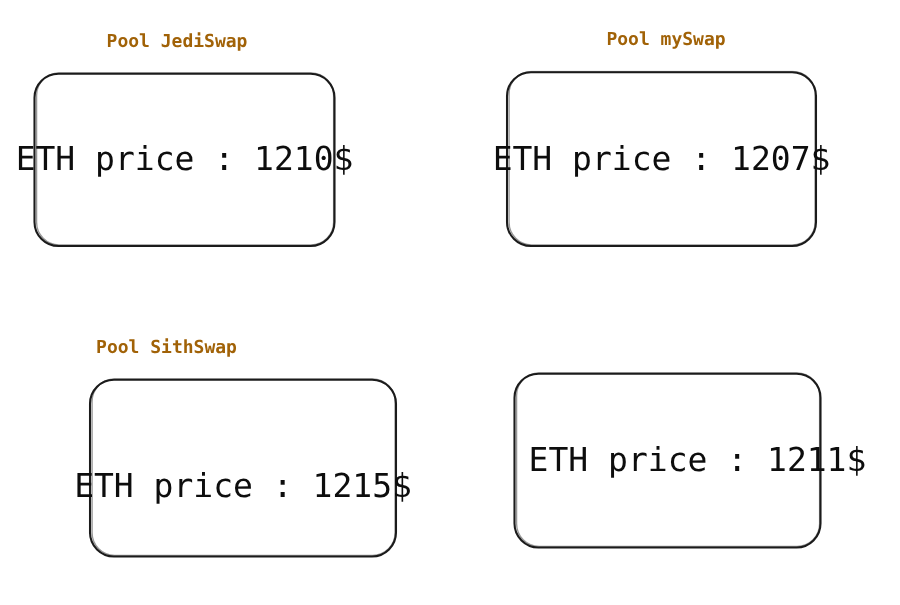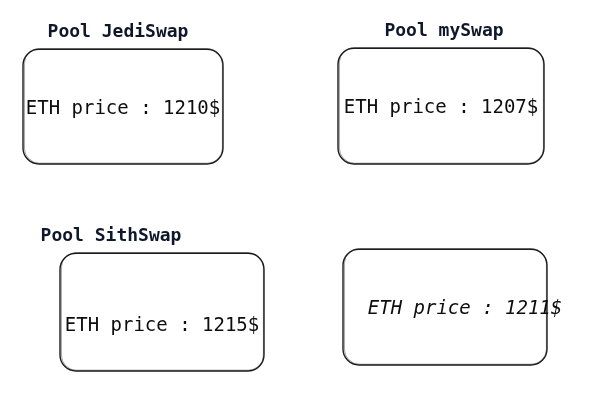--- a/index.html
+++ b/index.html
@@ -18,61 +18,61 @@
   }
   .pool-card {
     position: absolute;
   }
   .pool-title {
     position: absolute;
     top: 0;
     left: 0;
     right: 0;
     text-align: center;
-    font-size: 18px;
+    font-size: 12px;
     font-weight: 600;
     letter-spacing: 0;
     white-space: nowrap;
-    color: #0f172a;
+    color: #a16207;
   }
   .pool-box {
     position: absolute;
     left: 0;
     top: 28px;
   }
   .pool-box svg {
     display: block;
   }
   .pool-price {
     position: absolute;
     left: 0;
     top: 28px;
     display: flex;
     align-items: center;
     justify-content: center;
-    font-size: 19px;
+    font-size: 22px;
     font-weight: 500;
     white-space: nowrap;
     color: #0d0d0d;
   }
   
   .card-jediswap { left: 22px;  top: 20px;  width: 202px; height: 145px; }
   .card-jediswap .pool-box, .card-jediswap .pool-price { width: 202px; height: 117px; }
   .card-jediswap .pool-title { transform: translateX(-5px); }
 
   .card-myswap   { left: 337px; top: 19px;  width: 228px; height: 146px; }
   .card-myswap .pool-box, .card-myswap .pool-price { width: 208px; height: 118px; }
   .card-myswap .pool-title { transform: translateX(-7px); }
 
   .card-sithswap { left: 15px;  top: 224px; width: 206px; height: 148px; }
   .card-sithswap .pool-box, .card-sithswap .pool-price { width: 206px; height: 144px; padding-left: 44px; }
   .card-sithswap .pool-title { transform: translateX(-7px); }
 
   .card-10kswap  { left: 342px; top: 220px; width: 206px; height: 146px; }
-  .card-10kswap .pool-box, .card-10kswap .pool-price { width: 246px; height: 118px; font-style: italic; }
+  .card-10kswap .pool-box, .card-10kswap .pool-price { width: 246px; height: 118px; }
   .card-10kswap .pool-title { transform: translateX(-3px); }
 
   .sketch-main {
     fill: none;
     stroke: #1b1b1b;
     stroke-width: 1.4;
   }
   .sketch-ghost {
     fill: none;
     stroke: #1b1b1b;

